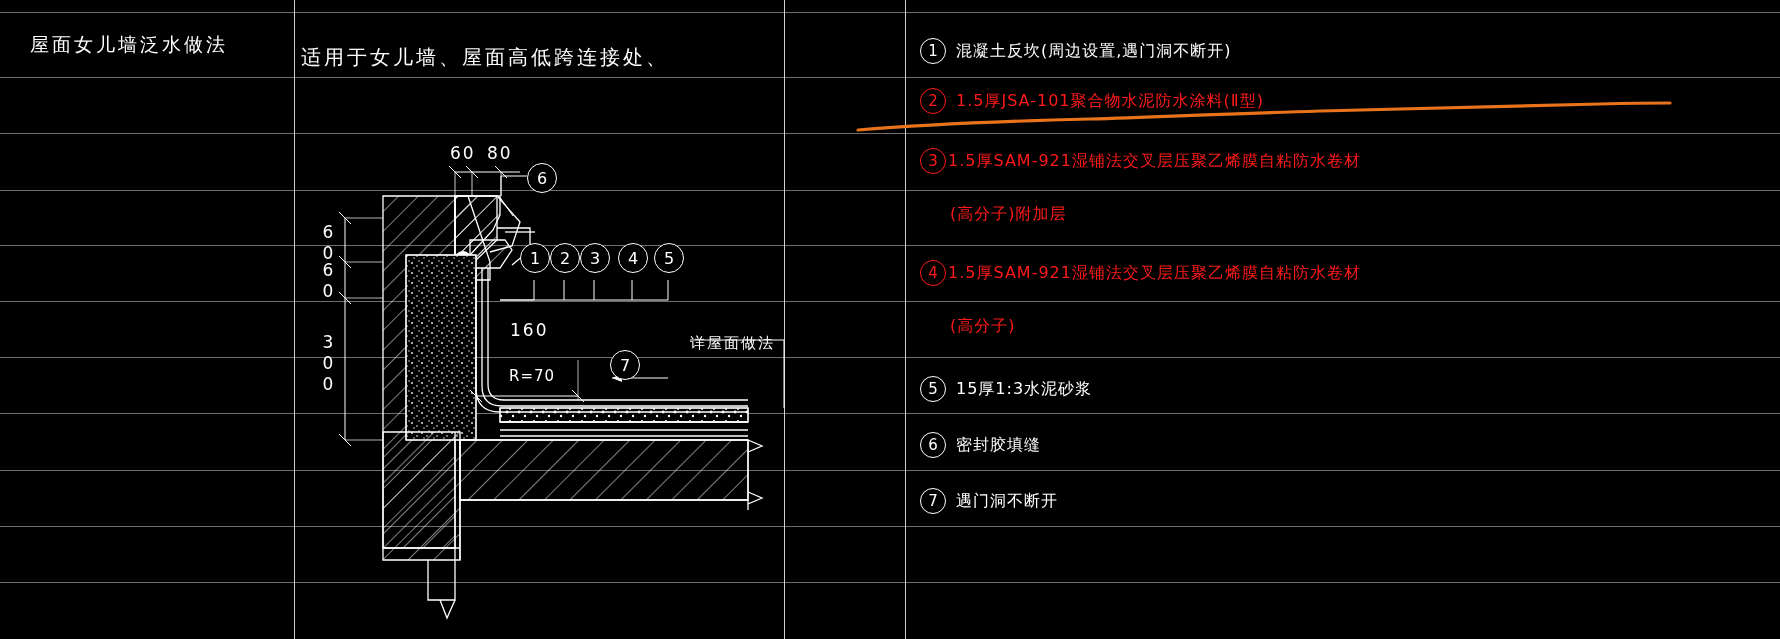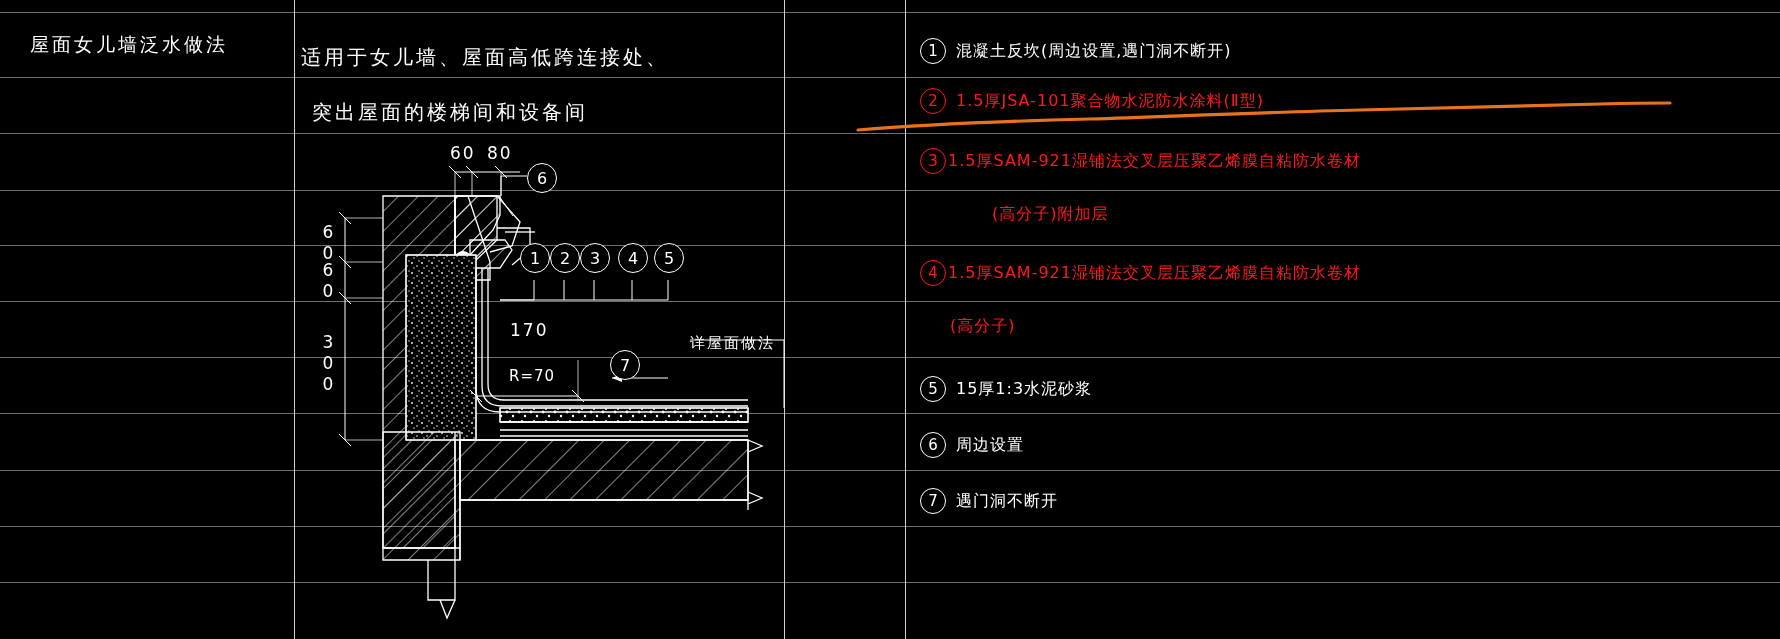--- a/index.html
+++ b/index.html
@@ -55,54 +55,53 @@
   <div class="hline" style="top:526px;"></div>
   <div class="hline" style="top:582px;"></div>
 
   <div class="vline" style="left:294px;height:639px;"></div>
   <div class="vline" style="left:784px;height:639px;"></div>
   <div class="vline" style="left:905px;height:639px;"></div>
 
   <div class="cad title-txt" style="left:30px;top:32px;">屋面女儿墙泛水做法</div>
 
   <div class="cad desc-txt" style="left:301px;top:44px;">适用于女儿墙、屋面高低跨连接处、</div>
-  <div class="cad desc-txt" style="left:312px;top:99px;">突出屋面的楼梯间和设备间</div>
 
   <div class="legend-row" style="left:920px;top:38px;color:#ffffff;">
     <span class="circ">1</span>
     <span class="cad legend-txt" style="position:static;color:inherit;">混凝土反坎(周边设置,遇门洞不断开)</span>
   </div>
 
   <div class="legend-row" style="left:920px;top:88px;color:#ff1a1a;">
     <span class="circ red">2</span>
     <span class="cad legend-txt red" style="position:static;">1.5厚JSA-101聚合物水泥防水涂料(Ⅱ型)</span>
   </div>
 
   <div class="legend-row" style="left:920px;top:148px;color:#ff1a1a;">
     <span class="circ red">3</span>
     <span class="cad legend-txt red" style="position:static;margin-left:-8px;">1.5厚SAM-921湿铺法交叉层压聚乙烯膜自粘防水卷材</span>
   </div>
 
-  <div class="cad legend-txt red" style="left:992px;top:204px;">(高分子)附加层</div>
+  <div class="cad legend-txt red" style="left:950px;top:204px;">(高分子)附加层</div>
 
   <div class="legend-row" style="left:920px;top:260px;color:#ff1a1a;">
     <span class="circ red">4</span>
     <span class="cad legend-txt red" style="position:static;margin-left:-8px;">1.5厚SAM-921湿铺法交叉层压聚乙烯膜自粘防水卷材</span>
   </div>
 
   <div class="cad legend-txt red" style="left:950px;top:316px;">(高分子)</div>
 
   <div class="legend-row" style="left:920px;top:376px;color:#ffffff;">
     <span class="circ">5</span>
     <span class="cad legend-txt" style="position:static;color:inherit;">15厚1:3水泥砂浆</span>
   </div>
 
   <div class="legend-row" style="left:920px;top:432px;color:#ffffff;">
     <span class="circ">6</span>
-    <span class="cad legend-txt" style="position:static;color:inherit;">周边设置</span>
+    <span class="cad legend-txt" style="position:static;color:inherit;">密封胶填缝</span>
   </div>
 
   <div class="legend-row" style="left:920px;top:488px;color:#ffffff;">
     <span class="circ">7</span>
     <span class="cad legend-txt" style="position:static;color:inherit;">遇门洞不断开</span>
   </div>
 
   <svg class="anno" width="1780" height="639" viewBox="0 0 1780 639">
     <path d="M858,130 C930,124 1010,121 1090,119 C1180,116 1270,112 1360,110
              C1450,107 1530,105 1600,104 C1640,103 1660,103 1670,103" fill="none" stroke="#e8731c" stroke-width="3.2" stroke-linecap="round"></path>
@@ -218,21 +217,21 @@
     </g>
   </svg>
 
   <div class="cad dim-txt" style="left:450px;top:143px;">60</div>
   <div class="cad dim-txt" style="left:487px;top:143px;">80</div>
 
   <div class="cad dim-txt vert" style="left:318px;top:222px;">60</div>
   <div class="cad dim-txt vert" style="left:318px;top:260px;">60</div>
   <div class="cad dim-txt vert" style="left:318px;top:332px;">300</div>
 
-  <div class="cad dim-txt" style="left:510px;top:320px;">170</div>
+  <div class="cad dim-txt" style="left:510px;top:320px;">160</div>
   <div class="cad small-txt" style="left:509px;top:367px;">R=70</div>
 
   <div class="cad small-txt" style="left:690px;top:334px;letter-spacing:2px;">详屋面做法</div>
 
   <div class="bubble" style="left:527px;top:163px;">6</div>
 
   <div class="bubble" style="left:520px;top:243px;">1</div>
   <div class="bubble" style="left:550px;top:243px;">2</div>
   <div class="bubble" style="left:580px;top:243px;">3</div>
   <div class="bubble" style="left:618px;top:243px;">4</div>

